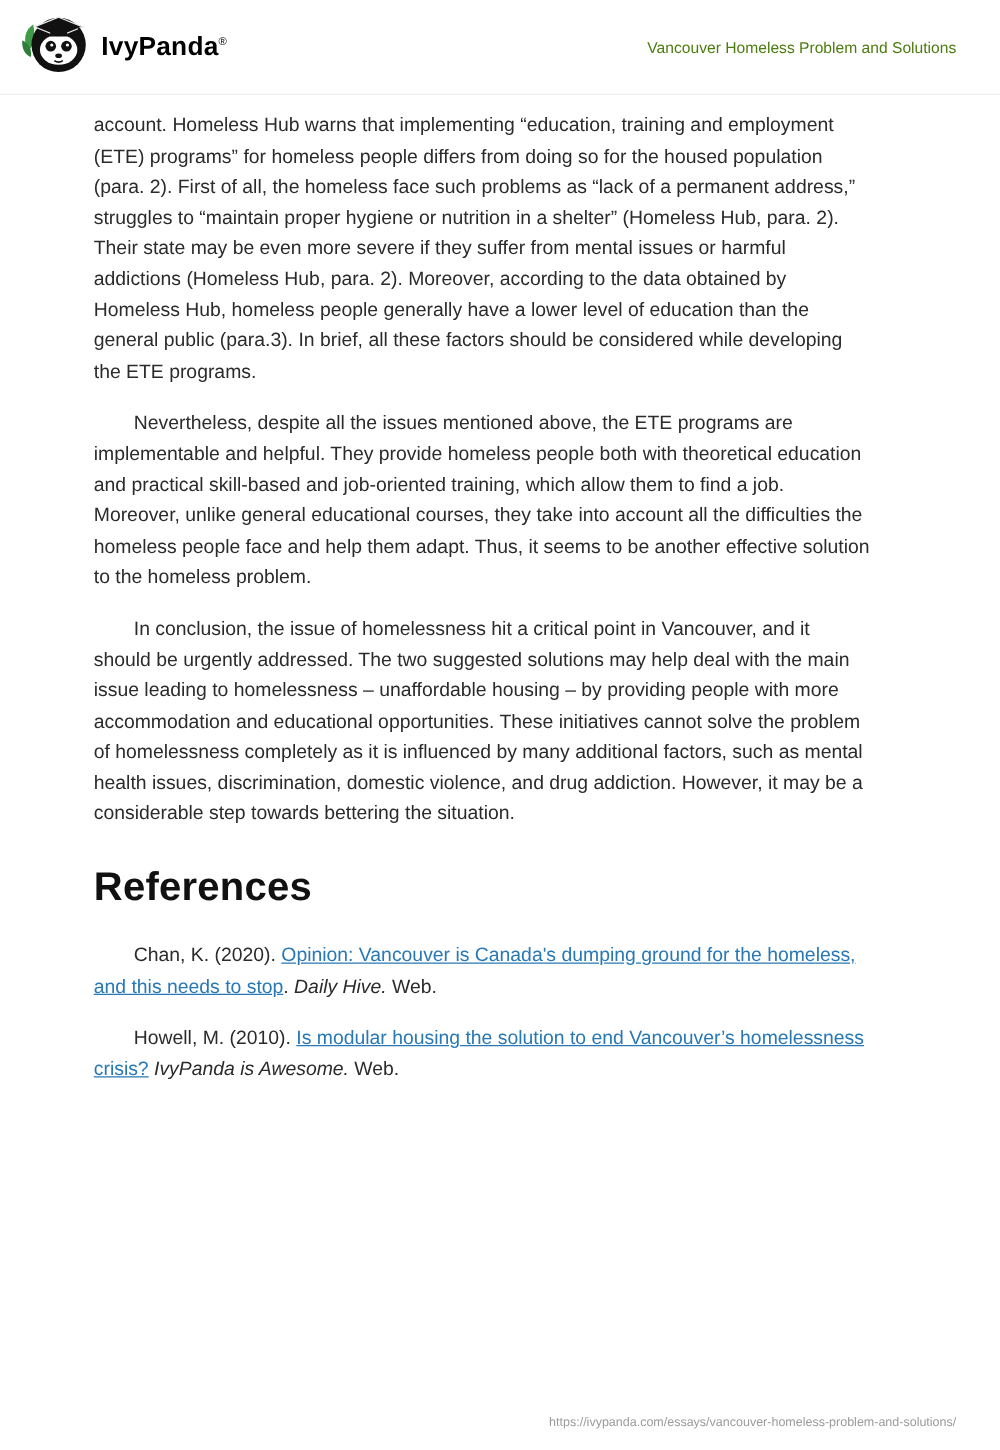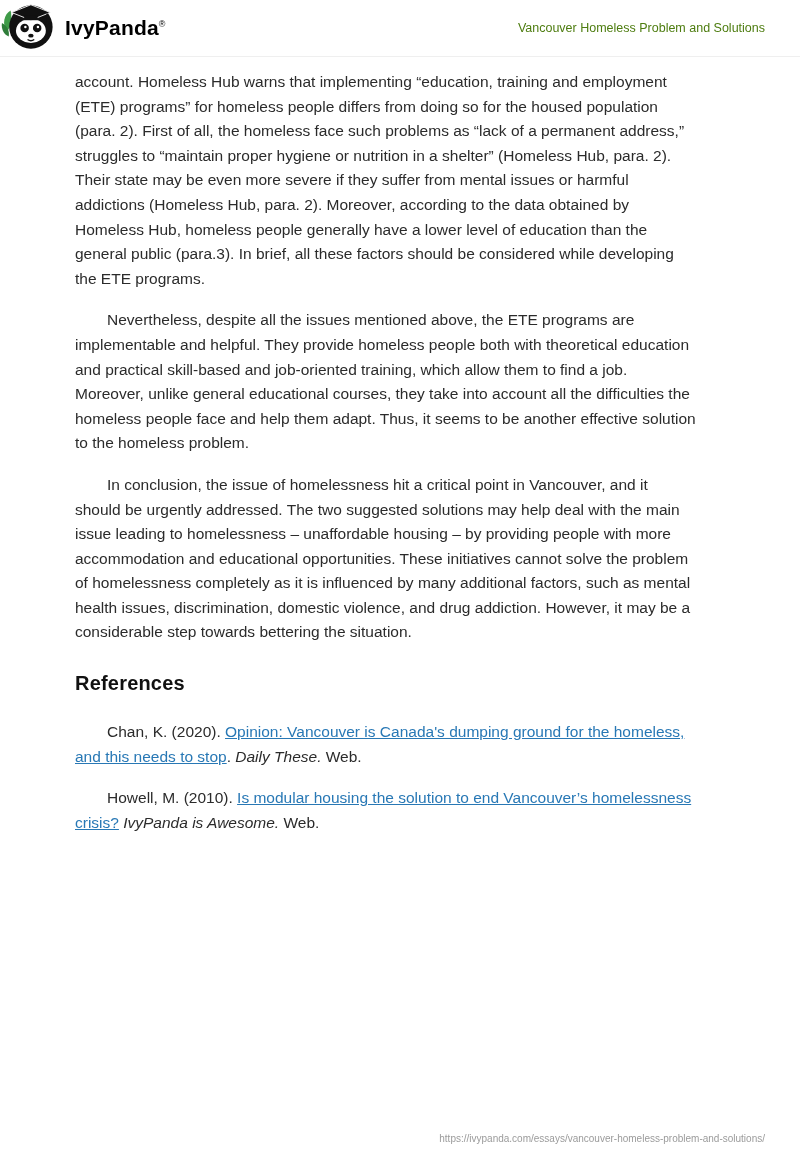--- a/index.html
+++ b/index.html
@@ -6,25 +6,25 @@
   html, body { background: #ffffff; }
   body {
     width: 800px;
     height: 1160px;
     position: relative;
     font-family: "Liberation Sans", sans-serif;
     color: #2b2b2b;
     overflow: hidden;
   }
   .header {
-    height: 57px;
+    height: 76px;
     display: flex;
     align-items: center;
     justify-content: space-between;
-    padding: 8px 35px 8px 0;
+    padding: 8px 35px 8px 16px;
     border-bottom: 1px solid #efefef;
   }
   .brand {
     display: flex;
     align-items: center;
     gap: 9px;
     cursor: pointer;
   }
   .brand-name {
     font-size: 21px;
@@ -45,21 +45,21 @@
     padding: 13px 103px 0 75px;
   }
   .para {
     font-size: 15.5px;
     line-height: 24.6px;
     margin-bottom: 17px;
     text-align: left;
   }
   .para.indent { text-indent: 32px; }
   h1.references-heading {
-    font-size: 20px;
+    font-size: 32px;
     font-weight: bold;
     color: #111;
     margin: 27px 0 24px 0;
     letter-spacing: 0.2px;
   }
   .ref {
     font-size: 15.5px;
     line-height: 25px;
     margin-bottom: 16px;
     text-indent: 32px;
@@ -113,18 +113,18 @@
 </div>
 
 <div class="content">
   <div>
       <p class="para">account. Homeless Hub warns that implementing “education, training and employment (ETE) programs” for homeless people differs from doing so for the housed population (para. 2). First of all, the homeless face such problems as “lack of a permanent address,” struggles to “maintain proper hygiene or nutrition in a shelter” (Homeless Hub, para. 2). Their state may be even more severe if they suffer from mental issues or harmful addictions (Homeless Hub, para. 2). Moreover, according to the data obtained by Homeless Hub, homeless people generally have a lower level of education than the general public (para.3). In brief, all these factors should be considered while developing the ETE programs.</p>
       <p class="para indent">Nevertheless, despite all the issues mentioned above, the ETE programs are implementable and helpful. They provide homeless people both with theoretical education and practical skill-based and job-oriented training, which allow them to find a job. Moreover, unlike general educational courses, they take into account all the difficulties the homeless people face and help them adapt. Thus, it seems to be another effective solution to the homeless problem.</p>
       <p class="para indent">In conclusion, the issue of homelessness hit a critical point in Vancouver, and it should be urgently addressed. The two suggested solutions may help deal with the main issue leading to homelessness – unaffordable housing – by providing people with more accommodation and educational opportunities. These initiatives cannot solve the problem of homelessness completely as it is influenced by many additional factors, such as mental health issues, discrimination, domestic violence, and drug addiction. However, it may be a considerable step towards bettering the situation.</p>
     </div>
   <h1 class="references-heading">References</h1>
   <div>
-      <p class="ref"><span>Chan, K. (2020). </span><a href="#" class="link">Opinion: Vancouver is Canada's dumping ground for the homeless, and this needs to stop</a><span>. </span><em>Daily These.</em><span> Web.</span></p>
+      <p class="ref"><span>Chan, K. (2020). </span><a href="#" class="link">Opinion: Vancouver is Canada's dumping ground for the homeless, and this needs to stop</a><span>. </span><em>Daily Hive.</em><span> Web.</span></p>
       <p class="ref"><span>Howell, M. (2010). </span><a href="#" class="link">Is modular housing the solution to end Vancouver’s homelessness crisis?</a><em> IvyPanda is Awesome.</em><span> Web.</span></p>
     </div>
 </div>
 
 <div class="footer-url">https://ivypanda.com/essays/vancouver-homeless-problem-and-solutions/</div>
 
 </body></html>

